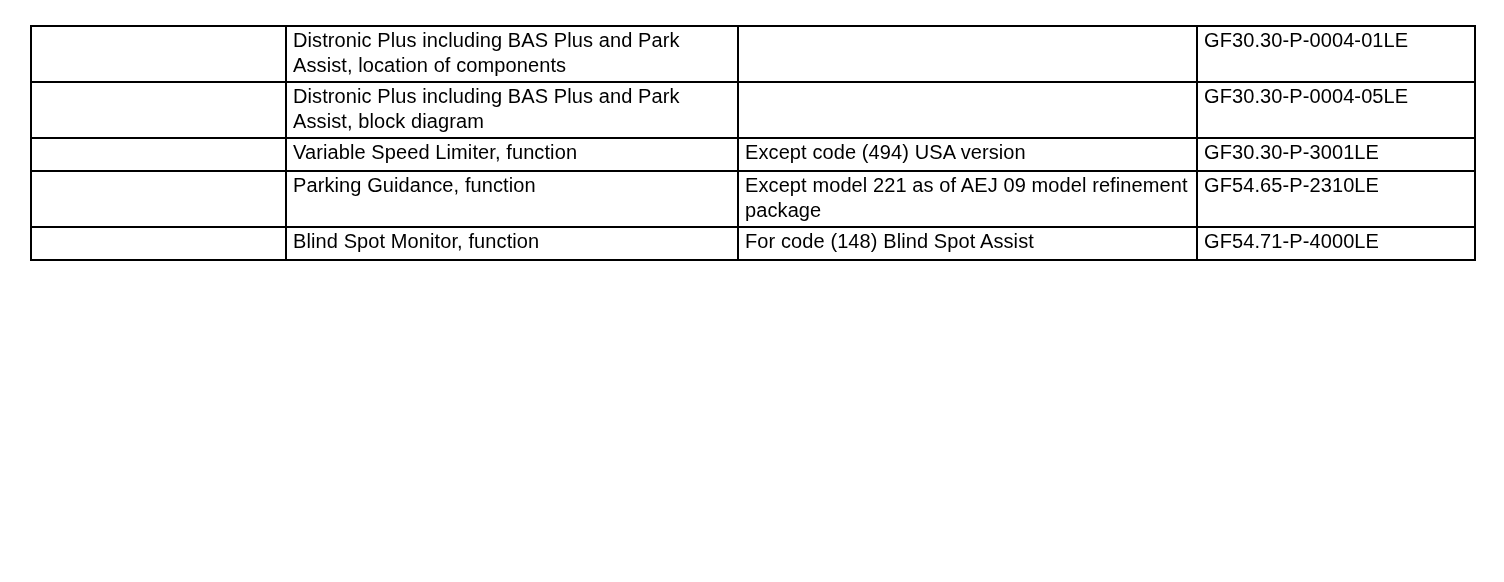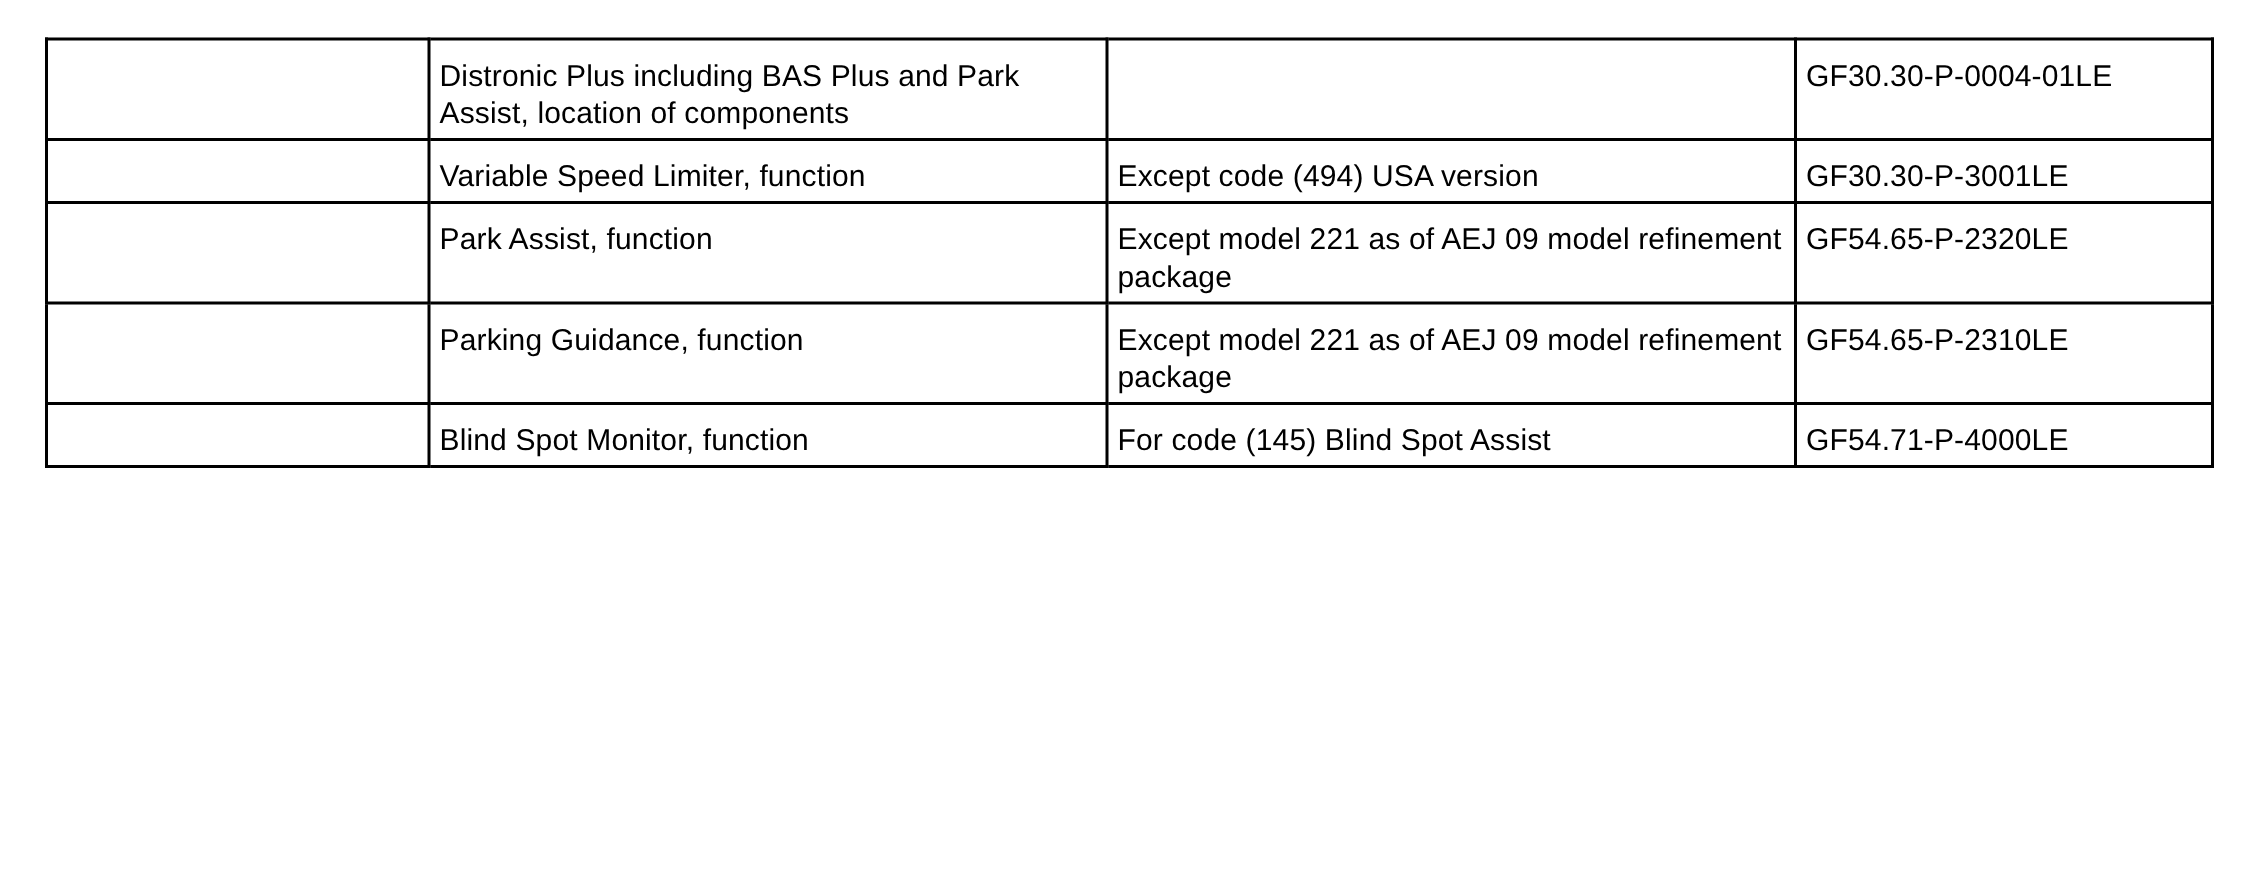--- a/index.html
+++ b/index.html
@@ -24,21 +24,21 @@
     top: 25px;
   }
   table.doc-table {
     border-collapse: collapse;
     table-layout: fixed;
     width: 1444px;
   }
   table.doc-table td {
     border: 2px solid #000000;
     vertical-align: top;
-    padding: 12px 8px 3px 6px;
+    padding: 1px 8px 3px 6px;
     font-size: 20px;
     line-height: 25px;
     letter-spacing: 0.1px;
     overflow: hidden;
     word-wrap: break-word;
     background: #ffffff;
   }
   table.doc-table td.col-indent {
     padding: 0;
   }
@@ -60,38 +60,38 @@
       </colgroup>
       <tbody>
           <tr>
     <td class="col-indent"></td>
     <td class="col-desc">Distronic Plus including BAS Plus and Park Assist, location of components</td>
     <td class="col-note"></td>
     <td class="col-code">GF30.30-P-0004-01LE</td>
   </tr>
           <tr>
     <td class="col-indent"></td>
+    <td class="col-desc">Distronic Plus including BAS Plus and Park Assist, block diagram</td>
+    <td class="col-note"></td>
+    <td class="col-code">GF30.30-P-0004-05LE</td>
+  </tr>
+          <tr>
+    <td class="col-indent"></td>
     <td class="col-desc">Variable Speed Limiter, function</td>
     <td class="col-note">Except code (494) USA version</td>
     <td class="col-code">GF30.30-P-3001LE</td>
-  </tr>
-          <tr>
-    <td class="col-indent"></td>
-    <td class="col-desc">Park Assist, function</td>
-    <td class="col-note">Except model 221 as of AEJ 09 model refinement package</td>
-    <td class="col-code">GF54.65-P-2320LE</td>
   </tr>
           <tr>
     <td class="col-indent"></td>
     <td class="col-desc">Parking Guidance, function</td>
     <td class="col-note">Except model 221 as of AEJ 09 model refinement package</td>
     <td class="col-code">GF54.65-P-2310LE</td>
   </tr>
           <tr>
     <td class="col-indent"></td>
     <td class="col-desc">Blind Spot Monitor, function</td>
-    <td class="col-note">For code (145) Blind Spot Assist</td>
+    <td class="col-note">For code (148) Blind Spot Assist</td>
     <td class="col-code">GF54.71-P-4000LE</td>
   </tr>
         </tbody>
     </table>
   </div>
 </div>
 
 </body></html>

